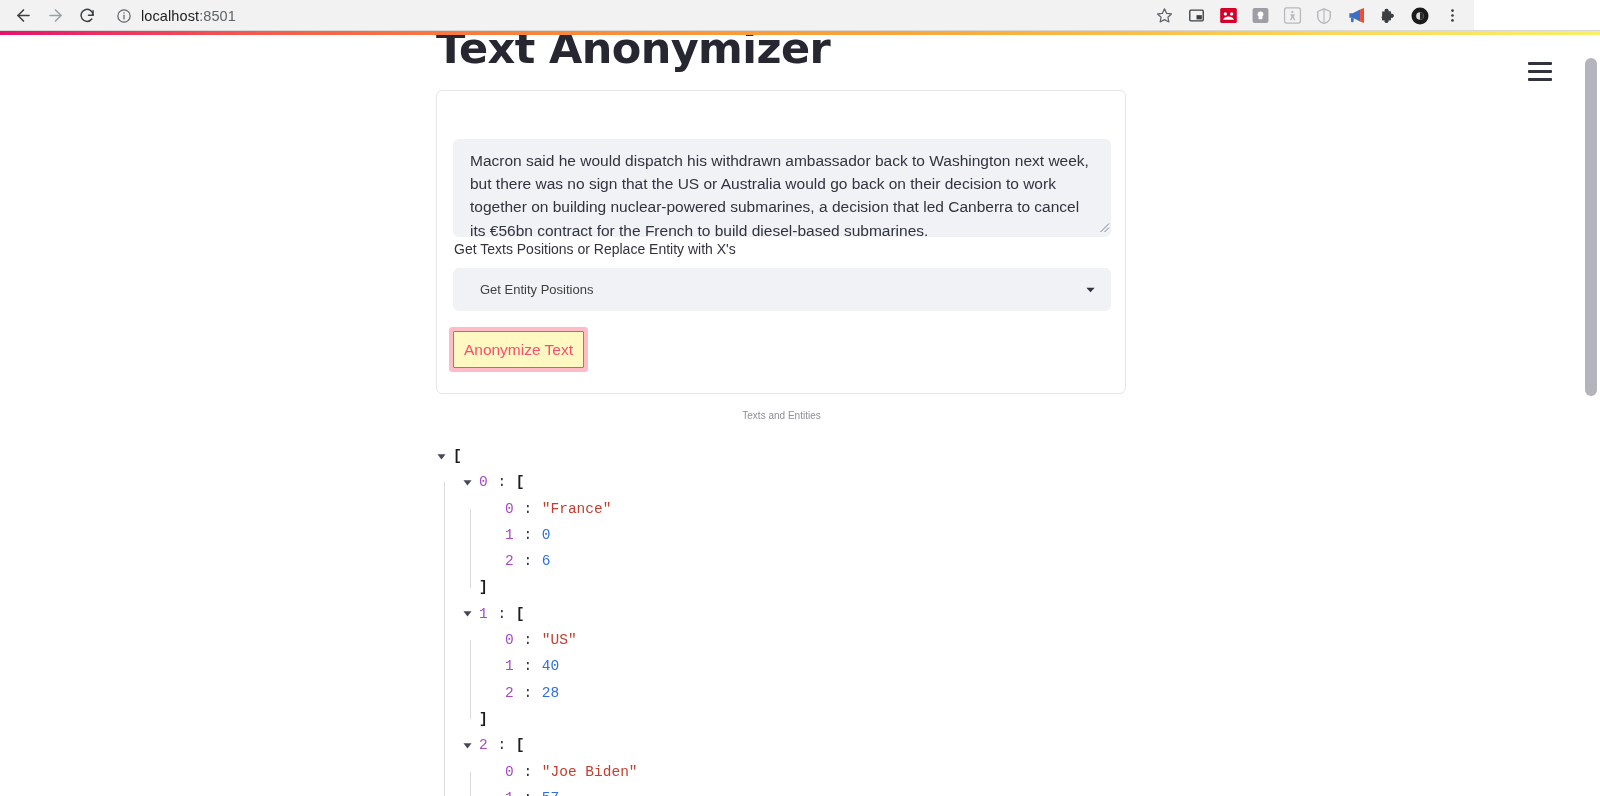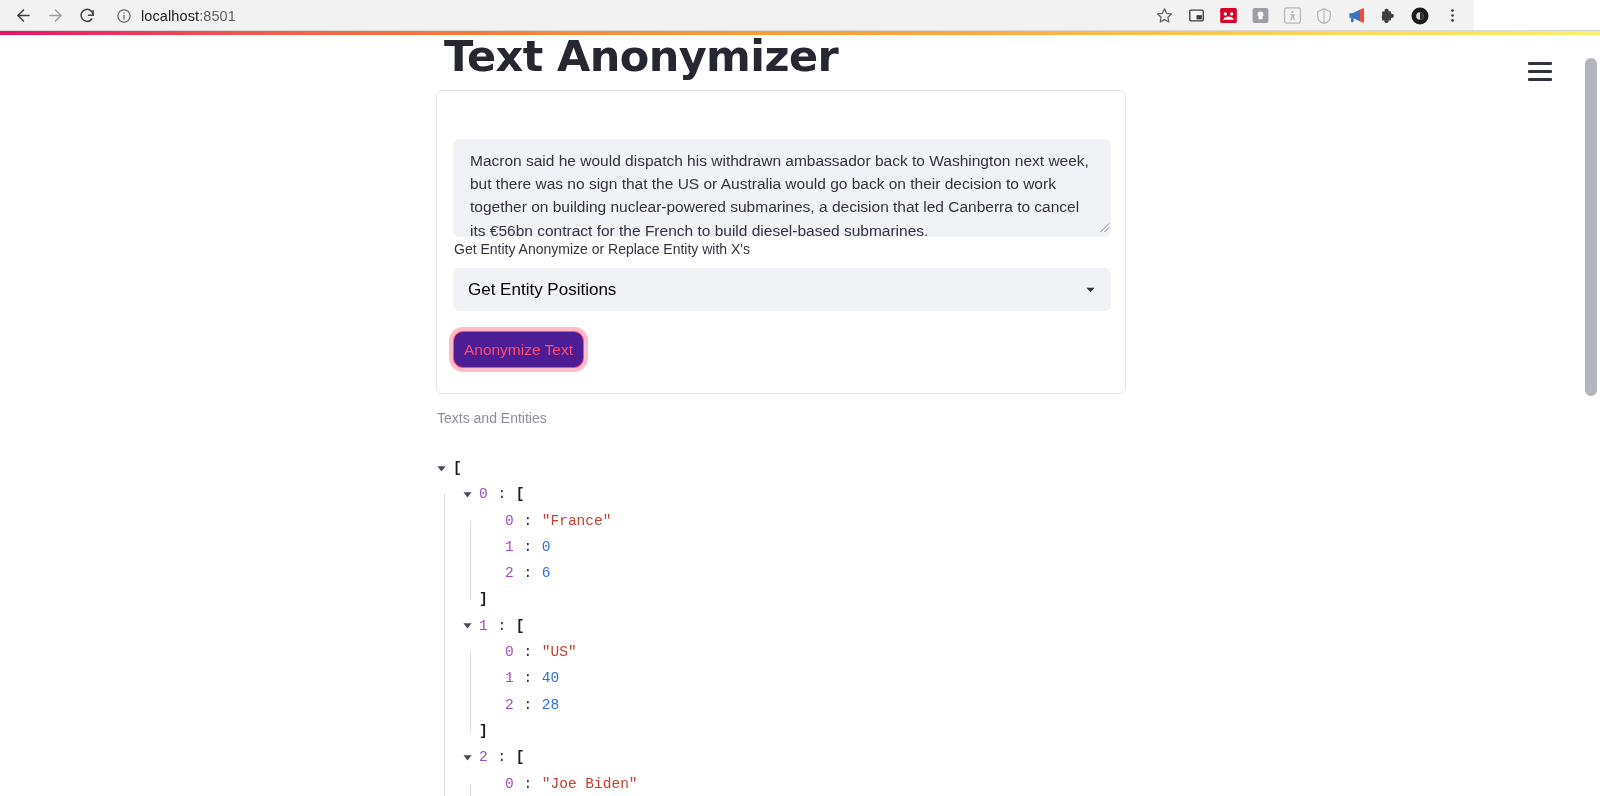--- a/index.html
+++ b/index.html
@@ -106,21 +106,21 @@
     width: 690px;
   }
 
   #page-title {
     font-family: "DejaVu Sans", sans-serif;
     font-weight: bold;
     font-size: 43px;
     color: #262730;
     letter-spacing: -0.6px;
     line-height: 1.1;
-    margin: 8px;
+    margin: 0;
     padding-top: 0px;
     position: relative;
     top: -10px;
   }
 
   
   #form-card {
     position: absolute;
     top: 55px; left: 0;
     width: 690px; height: 304px;
@@ -171,56 +171,58 @@
     top: 177px; left: 16px;
     width: 658px; height: 43px;
     background: #f0f2f6;
     border: 1px solid #f0f2f6;
     border-radius: 6px;
     display: flex; align-items: center;
     padding: 0 14px 0 14px;
     cursor: pointer;
   }
   #mode-select .value {
-    font-size: 17px;
-    color: #000000;
+    font-size: 13px;
+    color: #404040;
     flex: 1;
+    margin-left: 12px;
   }
   #mode-select .chevron {
     width: 12px; height: 12px;
     display: flex; align-items: center; justify-content: center;
   }
 
   #anonymize-button {
     position: absolute;
     top: 240px; left: 16px;
     width: 131px; height: 37px;
-    background: #4c1d95;
+    background: #fef9c3;
     border: 1px solid #ff4b6e;
-    border-radius: 10px;
+    border-radius: 1px;
     color: #ff4b6e;
     font-family: "Liberation Sans", sans-serif;
     font-size: 15.5px;
     cursor: pointer;
     box-shadow: 0 0 0 4px rgba(255,75,110,0.38);
     display: flex; align-items: center; justify-content: center;
     outline: none;
   }
 
   
   #json-section {
     position: absolute;
     top: 375px; left: 0;
     width: 690px;
   }
   #json-caption {
-    font-size: 14px;
+    font-size: 10px;
     color: #8e8e9a;
     padding-left: 1px;
-    margin-bottom: 29px;
+    margin-bottom: 22px;
+    text-align: center;
   }
   .json-tree {
     font-family: "Liberation Mono", monospace;
     font-size: 14.5px;
     line-height: 26.3px;
     color: #31333f;
   }
   .jrow {
     display: flex; align-items: center;
     height: 26.3px;
@@ -378,21 +380,21 @@
 
     <div id="form-card">
       <textarea id="text-input" spellcheck="false" placeholder="Enter text here" style="">Macron said he would dispatch his withdrawn ambassador back to Washington next week, but there was no sign that the US or Australia would go back on their decision to work together on building nuclear-powered submarines, a decision that led Canberra to cancel its €56bn contract for the French to build diesel-based submarines.</textarea>
       <div id="textarea-resize-handle">
         <svg width="11" height="11" viewBox="0 0 11 11" fill="none" stroke="#808495" stroke-width="1">
             <line x1="10" y1="1.5" x2="1.5" y2="10"></line>
             <line x1="10" y1="5.5" x2="5.5" y2="10"></line>
           </svg>
       </div>
 
-      <div id="select-label">Get Entity Anonymize or Replace Entity with X's</div>
+      <div id="select-label">Get Texts Positions or Replace Entity with X's</div>
 
       <div id="mode-select">
         <span class="value">Get Entity Positions</span>
         <span class="chevron">
           <svg width="11" height="11" viewBox="0 0 12 12">
               <polygon points="1.5,4 10.5,4 6,9" fill="#31333f"></polygon>
             </svg>
         </span>
       </div>
 

